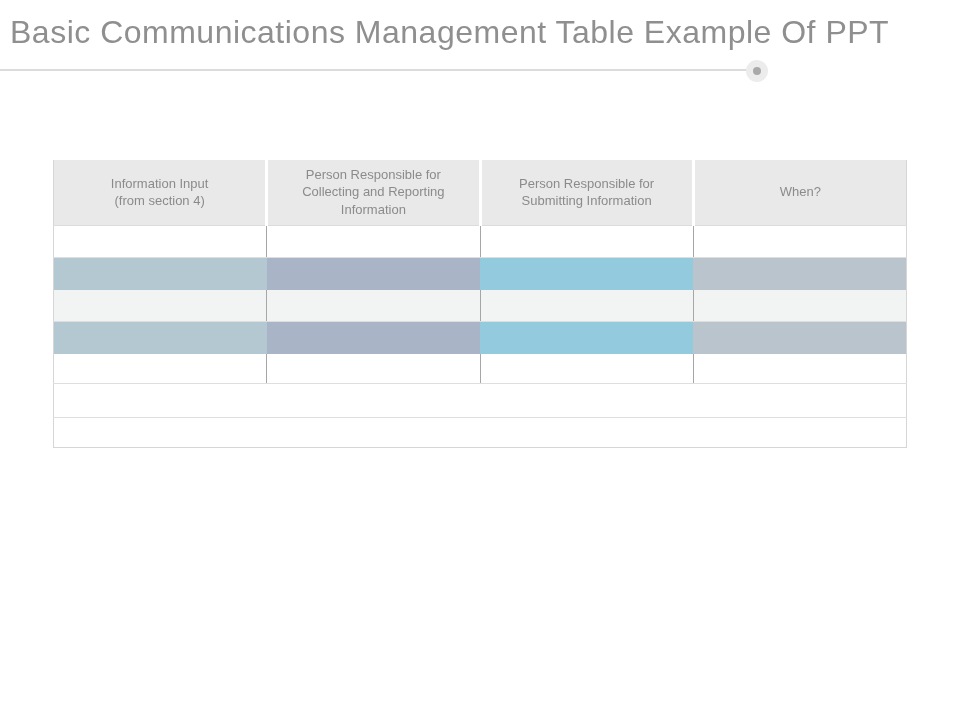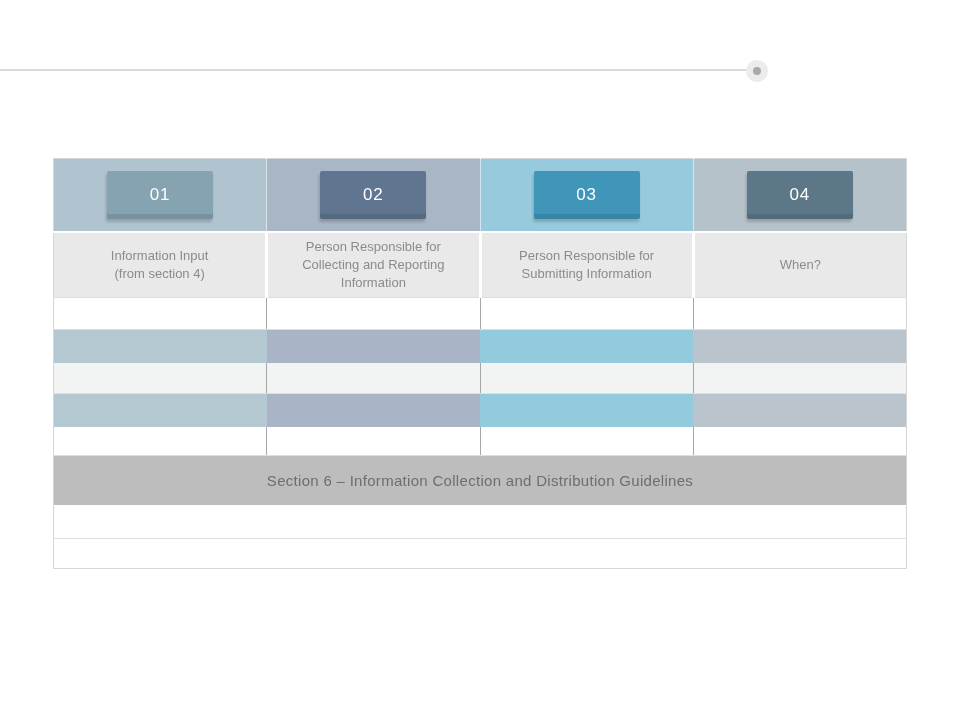--- a/index.html
+++ b/index.html
@@ -104,57 +104,36 @@
     letter-spacing:0.3px;
   }
   tr.gap-a td { height:34px; background:#ffffff; border-bottom:1px solid #dedede; }
   tr.gap-b td { height:30px; background:#ffffff; }
 </style>
 </head>
 <body>
 
 <div class="slide">
 
+  <div class="slide-title">Basic Communications Management Table Example Of PPT</div>
 
   <div class="divider-line"></div>
   <div class="divider-circle">
     <div class="divider-dot"></div>
   </div>
 
   <table class="comms-table">
     <colgroup>
         <col>
         <col>
         <col>
         <col>
       </colgroup>
     <tbody>
 
-      <tr class="band">
-        <td style="background: rgb(175, 196, 207);">
-          <div class="num-badge" style="background: rgb(134, 163, 178);">
-            <span>01</span>
-          </div>
-        </td>
-        <td style="background: rgb(169, 182, 198);">
-          <div class="num-badge" style="background: rgb(95, 117, 144);">
-            <span>02</span>
-          </div>
-        </td>
-        <td style="background: rgb(151, 202, 220);">
-          <div class="num-badge" style="background: rgb(63, 150, 185);">
-            <span>03</span>
-          </div>
-        </td>
-        <td style="background: rgb(182, 194, 202);">
-          <div class="num-badge" style="background: rgb(92, 120, 136);">
-            <span>04</span>
-          </div>
-        </td>
-      </tr>
 
       <tr class="labels">
         <td>Information Input
 (from section 4)</td>
         <td>Person Responsible for
 Collecting and Reporting
 Information</td>
         <td>Person Responsible for
 Submitting Information</td>
         <td>When?</td>
@@ -188,23 +167,20 @@
         <td style="background: rgb(185, 196, 204);"></td>
       </tr>
 
       <tr class="row-e">
         <td></td>
         <td></td>
         <td></td>
         <td></td>
       </tr>
 
-      <tr class="section">
-        <td colspan="4">Section 6 – Information Collection and Distribution Guidelines</td>
-      </tr>
 
       <tr class="gap-a">
         <td colspan="4"></td>
       </tr>
 
 
       <tr class="gap-b">
         <td colspan="4"></td>
       </tr>
 

